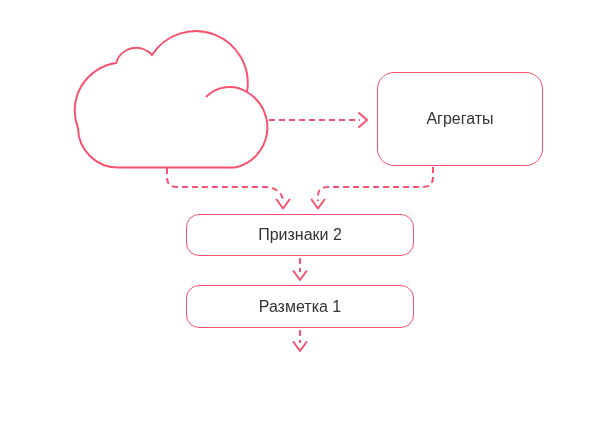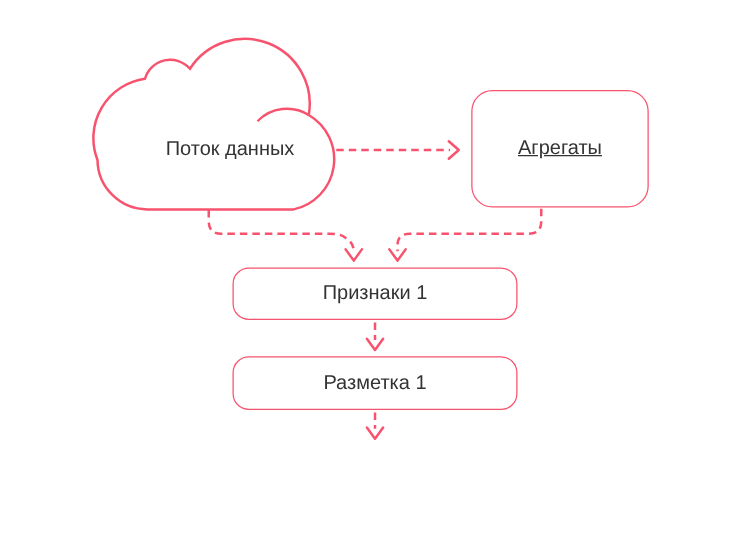--- a/index.html
+++ b/index.html
@@ -49,23 +49,22 @@
     justify-content: center;
     border: 1.6px solid var(--accent);
     border-radius: 13px;
     background: var(--bg);
     color: var(--text);
     font-size: 16px;
     line-height: 1;
   }
   .node-aggregates {
     left: 377px; top: 72px;
-    width: 142px; height: 94px;
+    width: 166px; height: 94px;
     border-radius: 17px;
-    text-decoration: underline;
   }
   .node-features {
     left: 186px; top: 214px;
     width: 228px; height: 42px;
   }
   .node-markup {
     left: 186px; top: 285px;
     width: 228px; height: 43px; justify-content: center;
   }
   .node-training {
@@ -116,30 +115,27 @@
       <path class="dash-stroke" d="M 300 258 L 300 272"></path>
       <path class="head-stroke" d="M 293.5 271 L 300 280 L 306.5 271"></path>
     </g>
 
     <g>
       <path class="dash-stroke" d="M 300 330 L 300 343"></path>
       <path class="head-stroke" d="M 293.5 342 L 300 351 L 306.5 342"></path>
     </g>
   </svg>
 
-  <div class="cloud-label">
-    <span>Поток данных</span>
-  </div>
 
   <div class="node node-aggregates">
     <span>Агрегаты</span>
   </div>
 
   <div class="node node-features">
-    <span>Признаки 1</span>
+    <span>Признаки 2</span>
   </div>
 
   <div class="node node-markup">
     <span>Разметка 1</span>
   </div>
 
 
 </div>
 
 </body></html>

